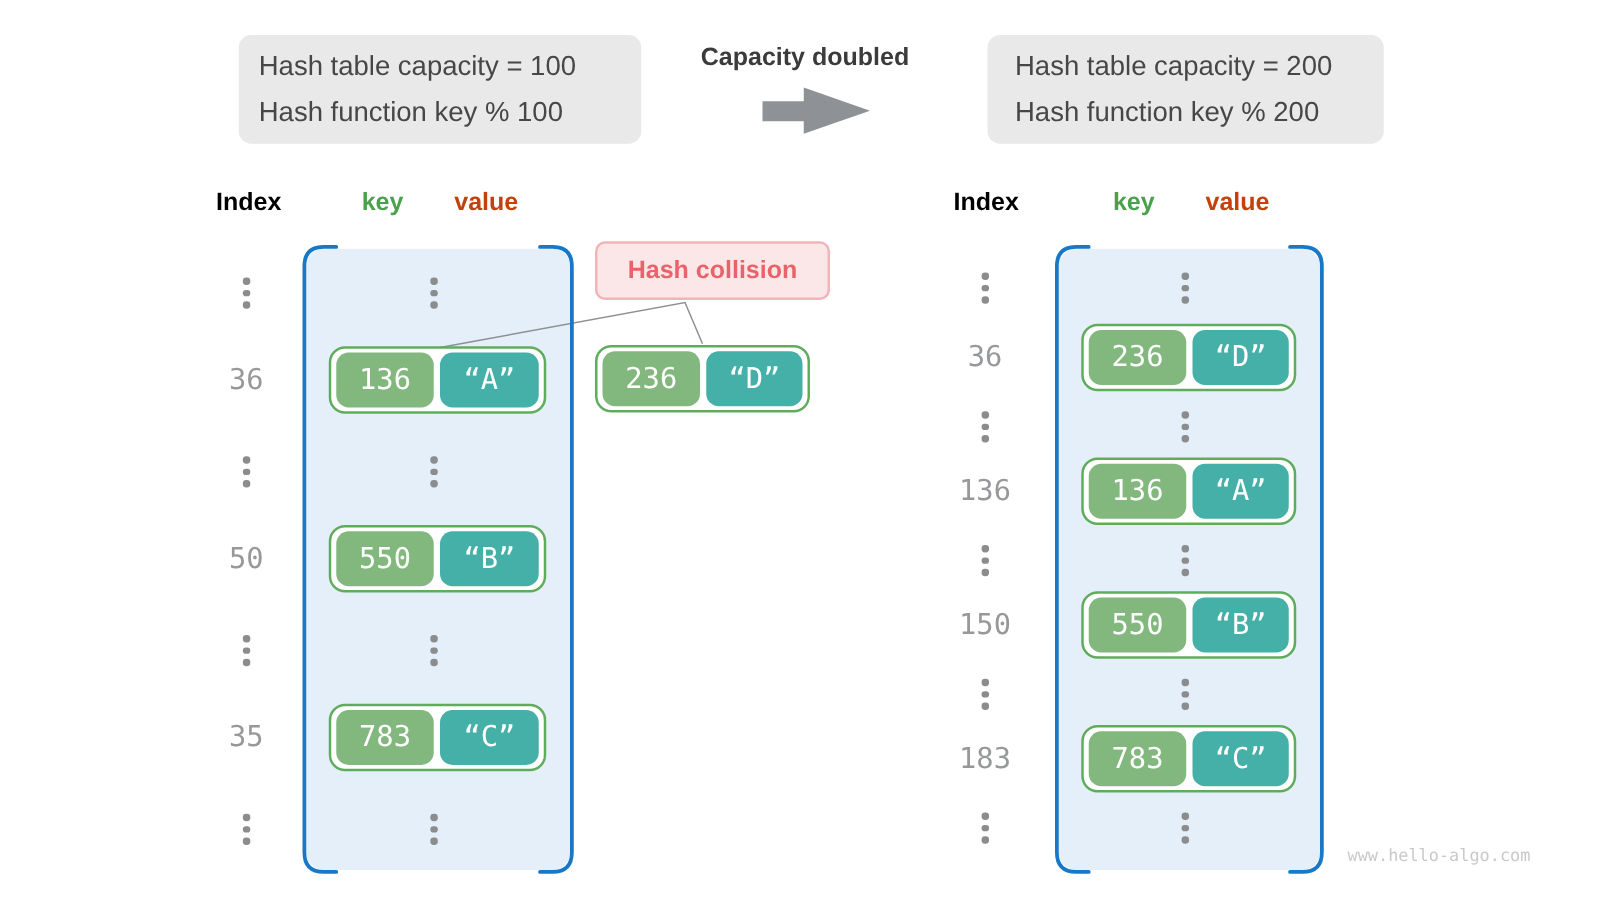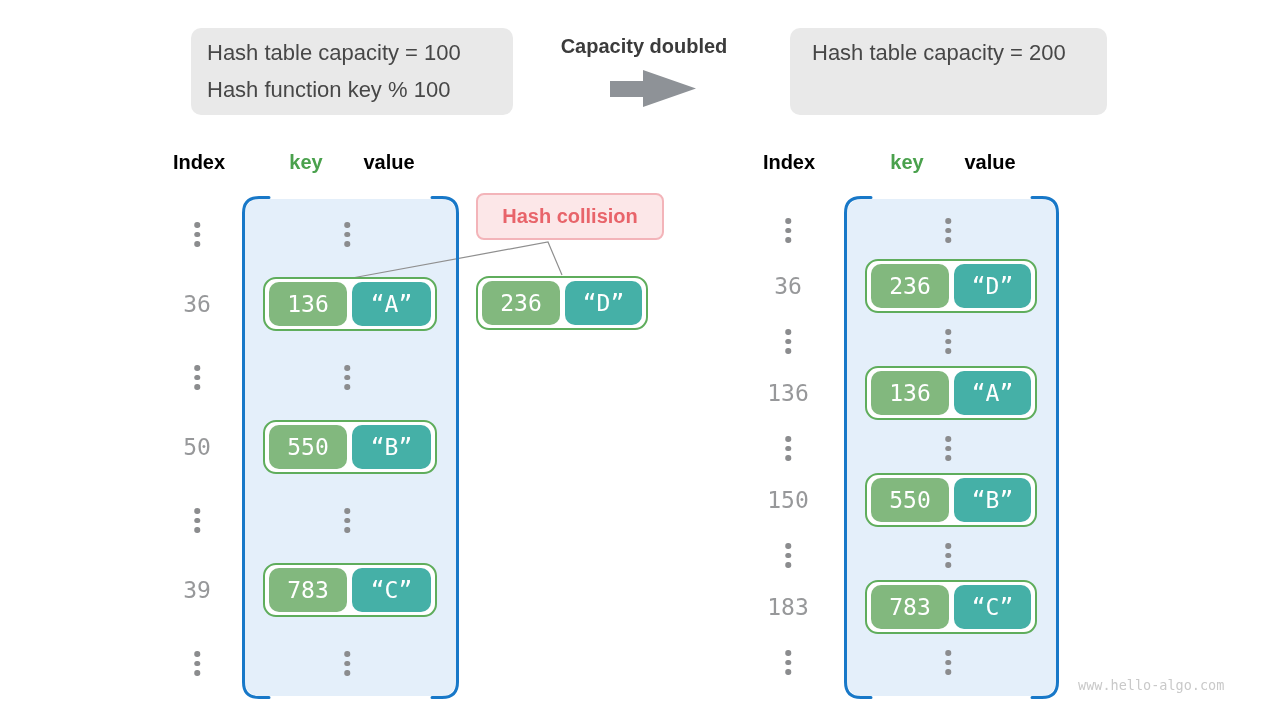--- a/index.html
+++ b/index.html
@@ -19,21 +19,21 @@
     position:absolute;left:544px;top:35px;width:200px;text-align:center;
     font-size:20px;font-weight:bold;color:#3b3b3b;
   }
   
   .col-header{
     position:absolute;top:151px;transform:translateX(-50%);
     font-size:20px;font-weight:bold;white-space:nowrap;
   }
   .hdr-index{color:#000000;}
   .hdr-key{color:#4aa14d;}
-  .hdr-value{color:#000000;}
+  .hdr-value{color:#c2410c;}
   
   .bucket-fill{
     position:absolute;background:#e4effa;border-radius:14px;
   }
   .fill-left{left:245px;top:199px;width:211px;height:497px;}
   .fill-right{left:847px;top:199px;width:209px;height:497px;}
   
   .idx{
     position:absolute;transform:translateX(-50%);
     font-family:"DejaVu Sans Mono",monospace;font-size:23px;line-height:28px;
@@ -79,20 +79,21 @@
 
   <div class="info-box info-box-left">
     <div>Hash table capacity = 100</div>
     <div>Hash function key % 100</div>
   </div>
 
   <div class="transition-label">Capacity doubled</div>
 
   <div class="info-box info-box-right">
     <div>Hash table capacity = 200</div>
+    <div>Hash function key % 200</div>
   </div>
 
   <div class="col-header hdr-index" style="left:199px;">Index</div>
   <div class="col-header hdr-key" style="left:306px;">key</div>
   <div class="col-header hdr-value" style="left:389px;">value</div>
 
   <div class="col-header hdr-index" style="left:789px;">Index</div>
   <div class="col-header hdr-key" style="left:907px;">key</div>
   <div class="col-header hdr-value" style="left:990px;">value</div>
 
@@ -122,21 +123,21 @@
       <i></i>
       <i></i>
       <i></i>
     </div>
   <div class="idx" style="left:197px;top:433px;">50</div>
   <div class="dots" style="left:197px;top:508px;">
       <i></i>
       <i></i>
       <i></i>
     </div>
-  <div class="idx" style="left:197px;top:576px;">39</div>
+  <div class="idx" style="left:197px;top:576px;">35</div>
   <div class="dots" style="left:197px;top:651px;">
       <i></i>
       <i></i>
       <i></i>
     </div>
 
   <div class="dots" style="left:347px;top:222px;">
       <i></i>
       <i></i>
       <i></i>

